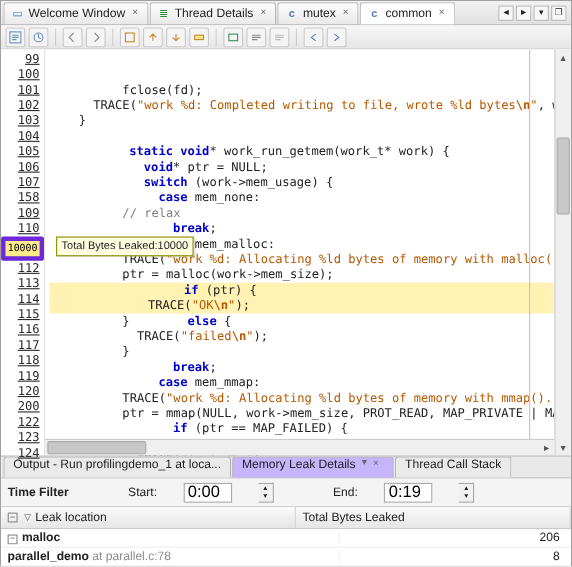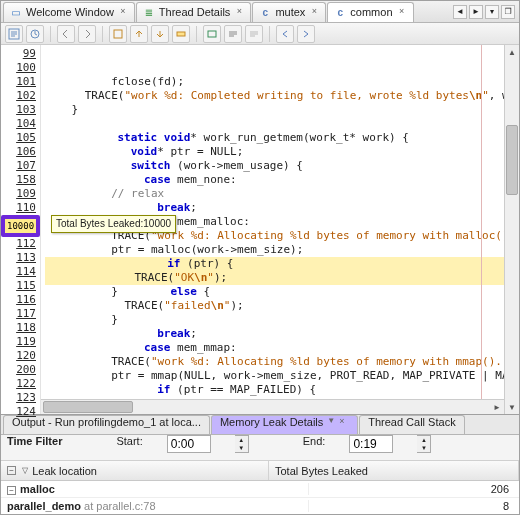--- a/index.html
+++ b/index.html
@@ -40,22 +40,22 @@
   .hscroll { position:absolute; left:40px; right:15px; bottom:0; height:15px; background:#efefef; border-top:1px solid #ccc;}
   .hscroll .thumb { position:absolute; top:1px;bottom:1px; left:2px; width:90px; background:#c7c7c7;border:1px solid #a9a9a9;border-radius:2px;}
   .hscroll .arr { position:absolute; top:0;bottom:0; width:14px;display:flex;align-items:center;justify-content:center;font-size:8px;color:#555;cursor:pointer;}
   .hscroll .arr.l{left:0;} .hscroll .arr.r{right:0;}
   
   .bottom { flex:1; display:flex; flex-direction:column; background:#f4f4f4; overflow:hidden;}
   .btabs { height:20px; display:flex; align-items:flex-end; border-bottom:1px solid #b5b5b5; padding-left:2px; gap:1px; background:#e8e8e8;}
   .btab { height:19px; padding:0 8px; display:flex;align-items:flex-start; gap:4px; border:1px solid #b5b5b5; border-bottom:none; background:#eaeaea; border-radius:3px 3px 0 0; font-size:11px; cursor:pointer;}
   .btab.active { background:#c4b5fd;}
   .btab .close { width:10px;height:10px;font-size:9px;color:#666;cursor:pointer;}
-  .tfilter { height:26px; display:flex; gap:24px; padding:0 6px; border-bottom:1px solid #d0d0d0; background:#f4f4f4;}
-  .tfilter input { width:44px; height:18px; border:1px solid #aaa; font-size:12px; padding:0 3px;}
+  .tfilter { height:26px; display:flex; align-items:center; gap:24px; padding:0 6px; border-bottom:1px solid #d0d0d0; background:#f4f4f4;}
+  .tfilter input { width:44px; height:18px; border:1px solid #aaa; font-size:15px; padding:0 3px;}
   .tfilter .step { width:14px;height:18px;border:1px solid #aaa;border-left:none;background:#f0f0f0;display:flex;flex-direction:column;}
   .tfilter .step div{flex:1;font-size:6px;display:flex;align-items:center;justify-content:center;cursor:pointer;}
   .tblhead { display:flex; height:20px; background:linear-gradient(#fafafa,#e6e6e6); border-bottom:1px solid #c8c8c8;}
   .th { display:flex;align-items:center; padding:0 6px; border-right:1px solid #d2d2d2; font-size:11px; color:#222;}
   .th.loc { width:268px; gap:4px;}
   .th.bytes { flex:1; }
   .tbody { flex:1; overflow:auto; background:#fff;}
   .row { display:flex; height:17px; align-items:center; border-bottom:1px solid #eee; font-size:11px;}
   .cell.loc { width:308px; padding-left:6px; border-right:1px solid #eee; overflow:hidden; white-space:nowrap;}
   .cell.bytes { flex:1; text-align:right; padding-right:10px;}

